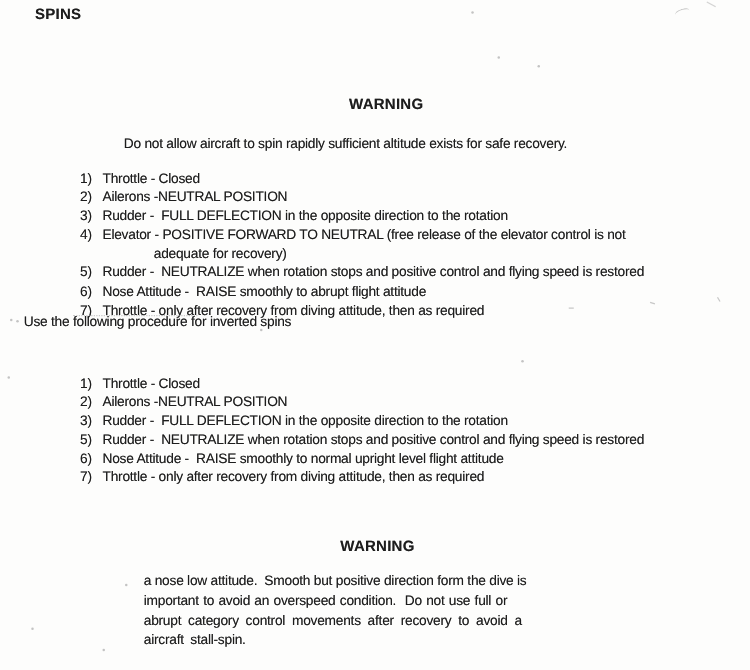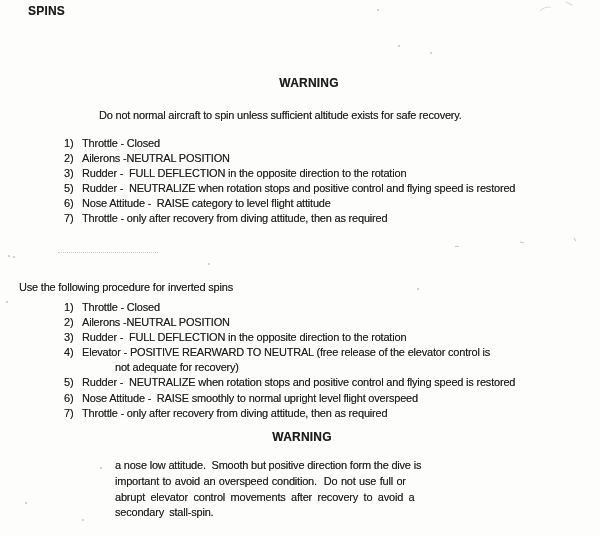--- a/index.html
+++ b/index.html
@@ -22,71 +22,71 @@
   .warn-title.second{width:604px;top:430px;}
   .warn1-body{left:99px;top:109px;}
   .proc{line-height:15.1px;}
   .proc.normal{left:64px;top:136px;}
   .proc.inv{left:64px;top:300px;}
   .step{white-space:pre;}
   .num{display:inline-block;width:18px;}
   .wrap{display:block;}
   .normal .wrap{margin-left:59px;}
   .inv .wrap{margin-left:51px;}
-  .inv-intro{left:19px;top:281px;}
+  .inv-intro{left:19px;top:252px;}
   .warn2-body{left:115px;top:458px;line-height:15.8px;}
   .warn2-body .jline:nth-child(2){word-spacing:.6px;}
   .warn2-body .jline:nth-child(3){word-spacing:2.6px;}
   .warn2-body .jline:nth-child(4){word-spacing:2.4px;}
   
   .speck{position:absolute;width:2px;height:2px;border-radius:50%;background:#9c9c9c;opacity:.6;}
   .tick{position:absolute;width:4px;height:1px;background:#9a9a9a;opacity:.55;}
   .squiggle{position:absolute;width:12px;height:5px;border-top:1px solid #9a9a9a;border-radius:60%;transform:rotate(-18deg);opacity:.5;}
   .corner{position:absolute;width:8px;height:1px;background:#aaa;transform:rotate(28deg);opacity:.5;}
   .dotline{position:absolute;width:100px;height:0;border-top:1px dotted #a0a0a0;opacity:.55;}
 </style>
 </head>
 <body>
 
 <div class="page">
 
   <div class="abs doc-heading">SPINS</div>
 
 
   <div class="abs warn-title">WARNING</div>
-  <div class="abs warn1-body pre">Do not normal aircraft to spin unless sufficient altitude exists for safe recovery.</div>
+  <div class="abs warn1-body pre">Do not allow aircraft to spin rapidly sufficient altitude exists for safe recovery.</div>
 
   <div class="abs proc normal">
     <div class="step"><span class="num">1)</span><span class="txt">Throttle - Closed</span></div>
     <div class="step"><span class="num">2)</span><span class="txt">Ailerons -NEUTRAL POSITION</span></div>
     <div class="step"><span class="num">3)</span><span class="txt">Rudder -  FULL DEFLECTION in the opposite direction to the rotation</span></div>
+    <div class="step"><span class="num">4)</span><span class="txt">Elevator - POSITIVE FORWARD TO NEUTRAL (free release of the elevator control is not</span><span class="txt wrap">adequate for recovery)</span></div>
     <div class="step"><span class="num">5)</span><span class="txt">Rudder -  NEUTRALIZE when rotation stops and positive control and flying speed is restored</span></div>
-    <div class="step"><span class="num">6)</span><span class="txt">Nose Attitude -  RAISE category to level flight attitude</span></div>
+    <div class="step"><span class="num">6)</span><span class="txt">Nose Attitude -  RAISE smoothly to abrupt flight attitude</span></div>
     <div class="step"><span class="num">7)</span><span class="txt">Throttle - only after recovery from diving attitude, then as required</span></div>
   </div>
 
   <div class="abs inv-intro pre">Use the following procedure for inverted spins</div>
 
   <div class="abs proc inv">
     <div class="step"><span class="num">1)</span><span class="txt">Throttle - Closed</span></div>
     <div class="step"><span class="num">2)</span><span class="txt">Ailerons -NEUTRAL POSITION</span></div>
     <div class="step"><span class="num">3)</span><span class="txt">Rudder -  FULL DEFLECTION in the opposite direction to the rotation</span></div>
-    <div class="step"><span class="num">4)</span><span class="txt">Elevator - POSITIVE REARWARD TO NEUTRAL (free release of the elevator control is</span><span class="txt wrap">not adequate for recovery)</span></div>
     <div class="step"><span class="num">5)</span><span class="txt">Rudder -  NEUTRALIZE when rotation stops and positive control and flying speed is restored</span></div>
-    <div class="step"><span class="num">6)</span><span class="txt">Nose Attitude -  RAISE smoothly to normal upright level flight overspeed</span></div>
+    <div class="step"><span class="num">6)</span><span class="txt">Nose Attitude -  RAISE smoothly to normal upright level flight attitude</span></div>
     <div class="step"><span class="num">7)</span><span class="txt">Throttle - only after recovery from diving attitude, then as required</span></div>
   </div>
 
   <div class="abs warn-title second">WARNING</div>
 
   <div class="abs warn2-body">
     <div class="jline pre">a nose low attitude.  Smooth but positive direction form the dive is</div>
     <div class="jline pre">important to avoid an overspeed condition.  Do not use full or</div>
-    <div class="jline pre">abrupt elevator control movements after recovery to avoid a</div>
-    <div class="jline pre">secondary stall-spin.</div>
+    <div class="jline pre">abrupt category control movements after recovery to avoid a</div>
+    <div class="jline pre">aircraft stall-spin.</div>
   </div>
 
   <div class="squiggle" style="left:540px;top:7px;"></div>
   <div class="corner" style="left:565px;top:3px;"></div>
   <div class="speck" style="left:377px;top:9px;"></div>
   <div class="speck" style="left:398px;top:45px;"></div>
   <div class="speck" style="left:430px;top:52px;"></div>
   <div class="dotline" style="left:58px;top:252px;"></div>
   <div class="speck" style="left:8px;top:255px;"></div>
   <div class="speck" style="left:13px;top:256px;"></div>

